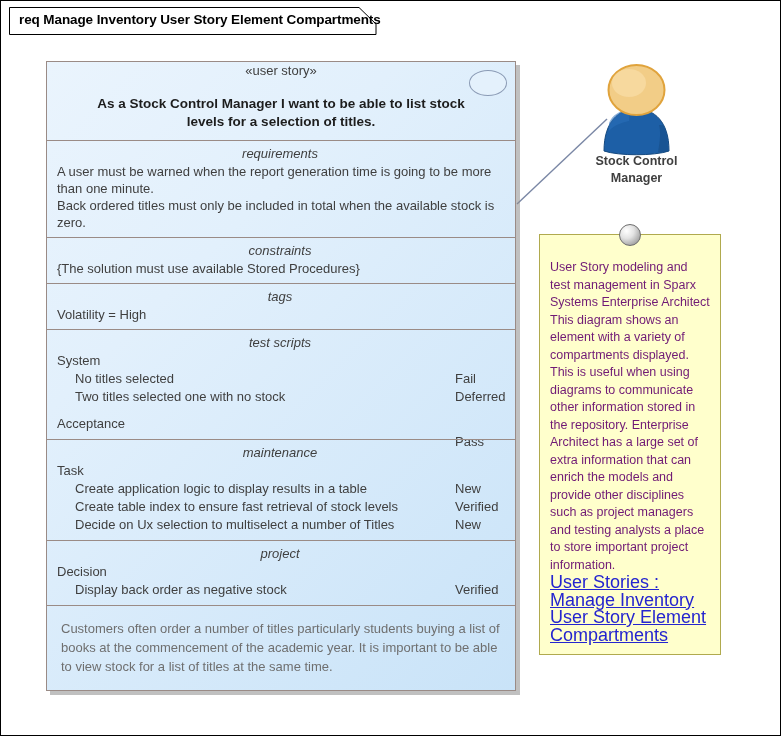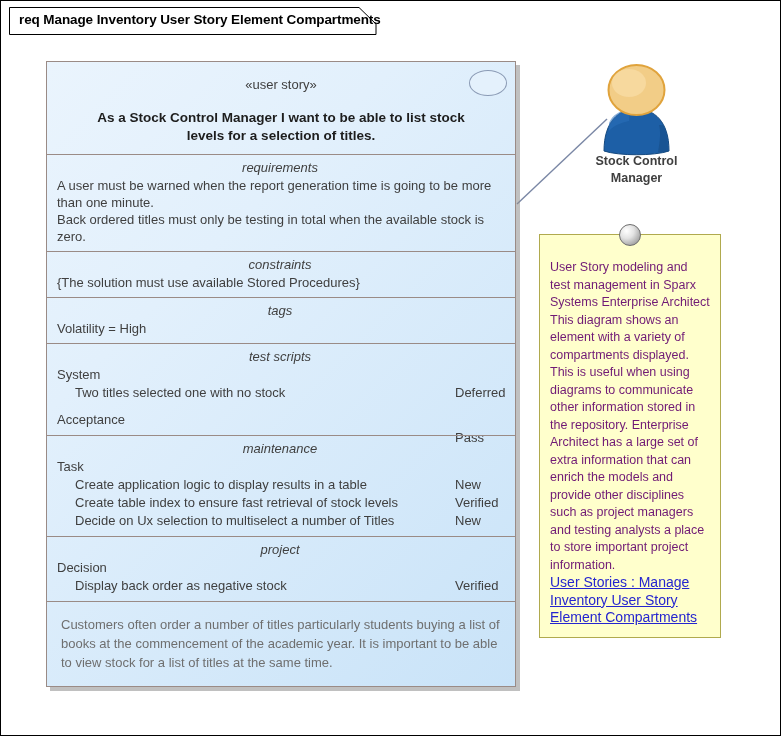--- a/index.html
+++ b/index.html
@@ -76,21 +76,21 @@
   }
 
   .body-line {
     font-size: 13px;
     color: #3f3f3f;
     line-height: 17px;
   }
 
   
   .header-comp {
-    padding: 15px 10px 9px 10px;
+    padding: 1px 10px 9px 10px;
   }
   .stereotype {
     text-align: center;
     font-size: 13px;
     color: #3f3f3f;
     line-height: 16px;
   }
   .element-name {
     text-align: center;
     font-size: 13.5px;
@@ -204,21 +204,21 @@
     background: radial-gradient(circle at 33% 30%, #ffffff 0%, #e3e3e3 38%, #a9a9a9 75%, #8e8e8e 100%);
     box-sizing: border-box;
   }
   .note-text {
     font-size: 12.5px;
     color: #701a75;
     line-height: 17.5px;
   }
   .note-link {
     display: block;
-    font-size: 14px;
+    font-size: 18px;
     line-height: 17.5px;
     color: #2525cf;
     text-decoration: underline;
     cursor: pointer;
   }
 </style>
 </head>
 <body>
 
 <div id="canvas">
@@ -238,37 +238,41 @@
 
     <div class="compartment header-comp">
       <div class="stereotype">«user story»</div>
       <div class="element-name">As a Stock Control Manager I want to be able to list stock levels for a selection of titles.</div>
       <div class="ellipse-icon"></div>
     </div>
 
     <div class="compartment">
       <div class="comp-title">requirements</div>
       <div class="body-line">A user must be warned when the report generation time is going to be more than one minute.</div>
-      <div class="body-line">Back ordered titles must only be testing in total when the available stock is zero.</div>
+      <div class="body-line">Back ordered titles must only be included in total when the available stock is zero.</div>
     </div>
 
     <div class="compartment">
       <div class="comp-title">constraints</div>
       <div class="body-line">{The solution must use available Stored Procedures}</div>
     </div>
 
     <div class="compartment">
       <div class="comp-title">tags</div>
       <div class="body-line">Volatility = High</div>
     </div>
 
     <div class="compartment">
       <div class="comp-title">test scripts</div>
 
       <div class="group-name">System</div>
+      <div class="row">
+        <span>No titles selected</span>
+        <span class="row-status">Fail</span>
+      </div>
       <div class="row">
         <span>Two titles selected one with no stock</span>
         <span class="row-status">Deferred</span>
       </div>
 
       <div class="group-spacer"></div>
 
       <div class="group-name">Acceptance</div>
       <div class="row">
         <span class="row-status">Pass</span>

